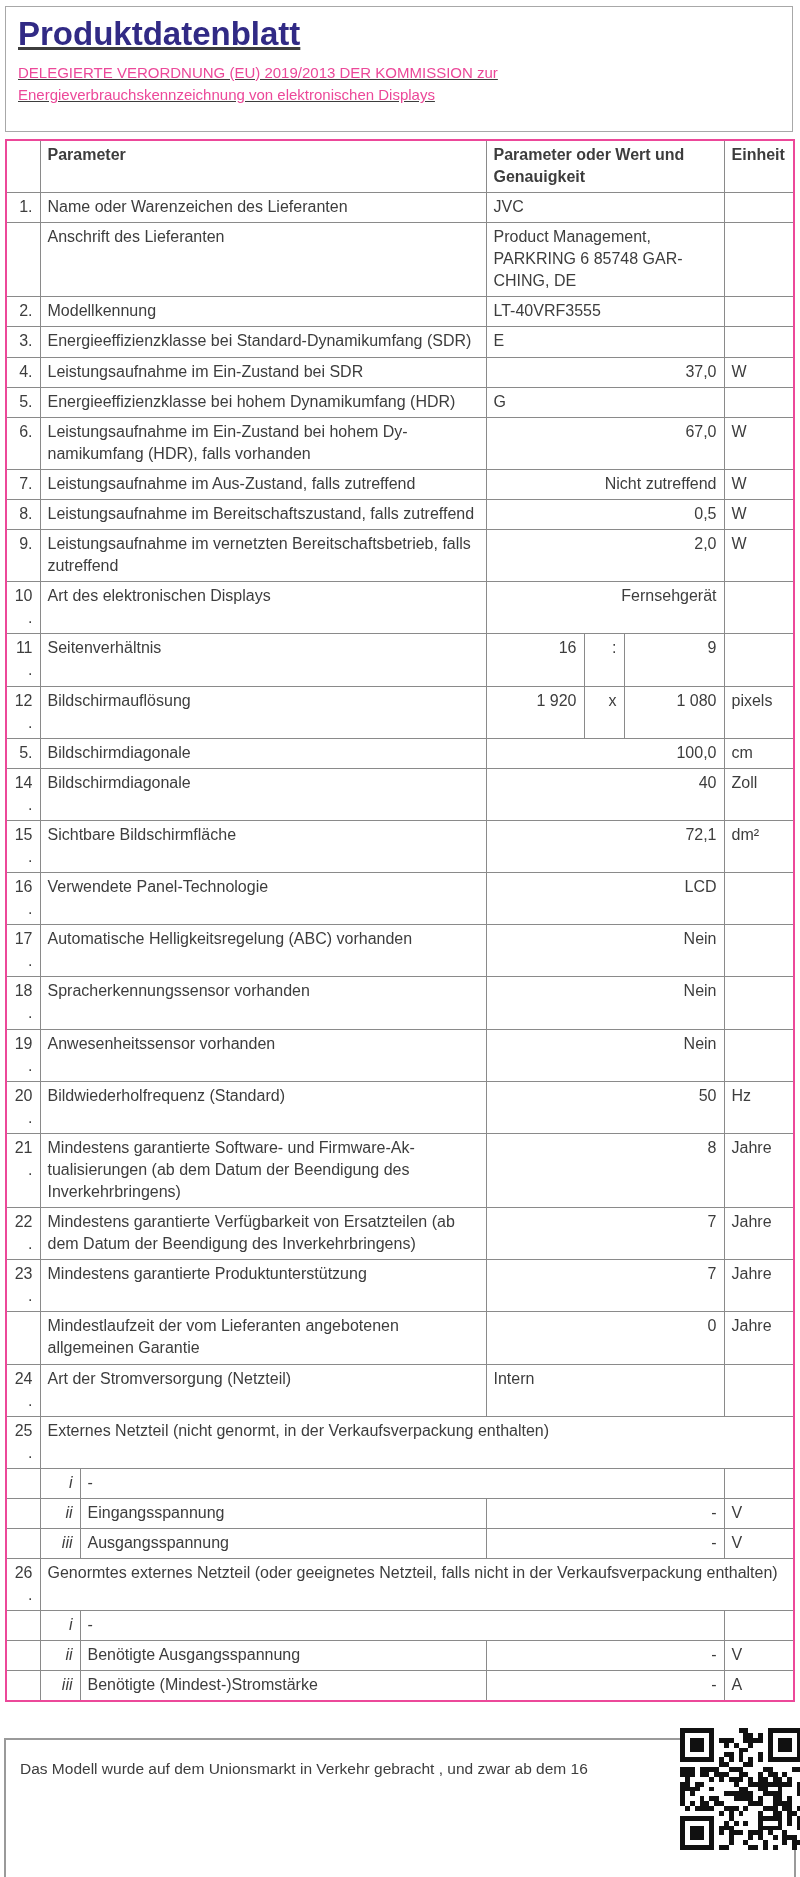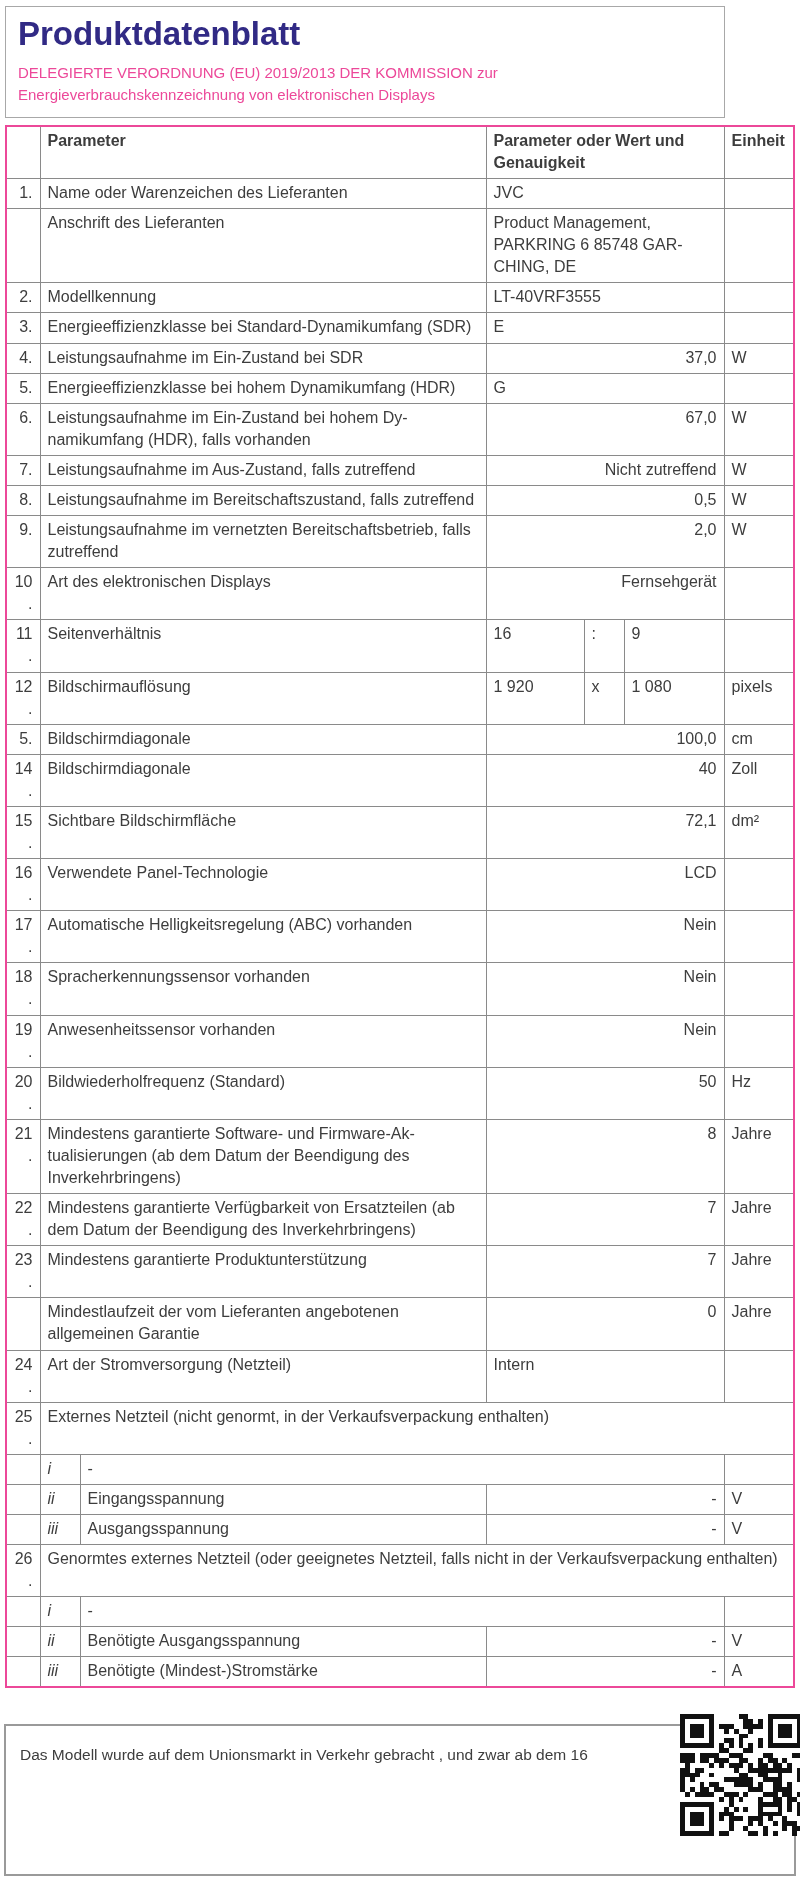--- a/index.html
+++ b/index.html
@@ -6,22 +6,22 @@
   body{
     width:800px;height:1877px;overflow:hidden;
     font-family:"Liberation Sans", sans-serif;
     color:#3d3d3d;
     -webkit-font-smoothing:antialiased;
   }
   .page{padding:6px 5px 0 5px;}
 
   
   .header-box{
-    width:720px;border:1px solid #a8a8a8;box-sizing:border-box;
-    padding:8px 12px 10px 12px;margin-bottom:7px;background:#fff;
+    width:788px;border:1px solid #a8a8a8;box-sizing:border-box;
+    padding:8px 12px 24px 12px;margin-bottom:7px;background:#fff;text-decoration:underline;
   }
   .title{
     font-size:33px;font-weight:bold;line-height:1.15;
     color:#312a85;letter-spacing:0px;margin:0 0 9px 0;
   }
   .subtitle{font-size:15px;line-height:1.5;color:#ec4899;margin:0;}
 
   
   table.sheet{
     width:788px;table-layout:fixed;border-collapse:collapse;
@@ -29,21 +29,21 @@
   }
   table.sheet td{
     border:1px solid #8a8a8a;
     font-size:16px;line-height:1.38;
     padding:3px 7px 4px 7px;
     vertical-align:top;
     word-wrap:break-word;
   }
   td.al{text-align:left;}
   td.ar{text-align:right;}
-  td.ac{text-align:left;}
+  td.ac{text-align:right;}
   td.b{font-weight:bold;}
   td.it{font-style:italic;}
 
   
   .footer-box{
     position:relative;
     width:792px;margin-left:-1px;margin-top:36px;
     border:2px solid #9a9a9a;box-sizing:border-box;
     padding:16px 14px 12px 14px;
     font-size:15.5px;line-height:1.4;

